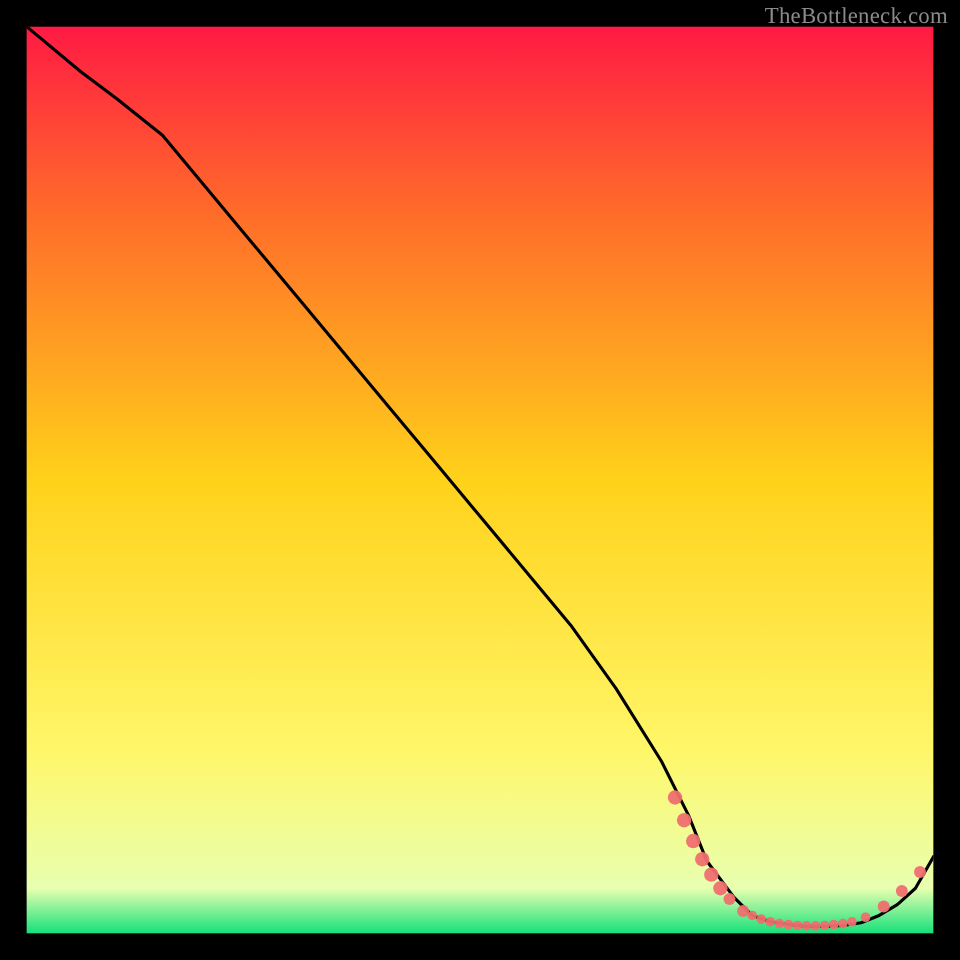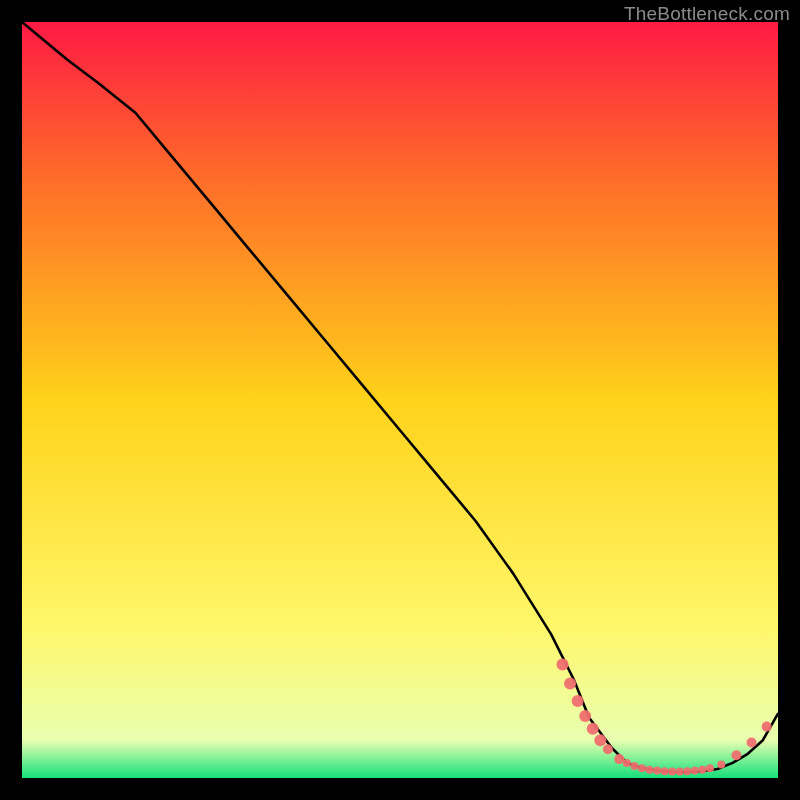--- a/index.html
+++ b/index.html
@@ -23,21 +23,21 @@
     
     left: 22px;
     top: 22px;
     width: 756px;
     height: 756px;
   }
   .watermark {
     position: absolute;
     top: 3px;
     right: 10px;
-    font-family: Liberation Sans, sans-serif;
+    font-family: Liberation Serif, serif;
     font-size: 19px;
     color: #8a8a8a;
     letter-spacing: 0.2px;
   }
   svg {
     position: absolute;
     left: 0;
     top: 0;
   }
 </style>

